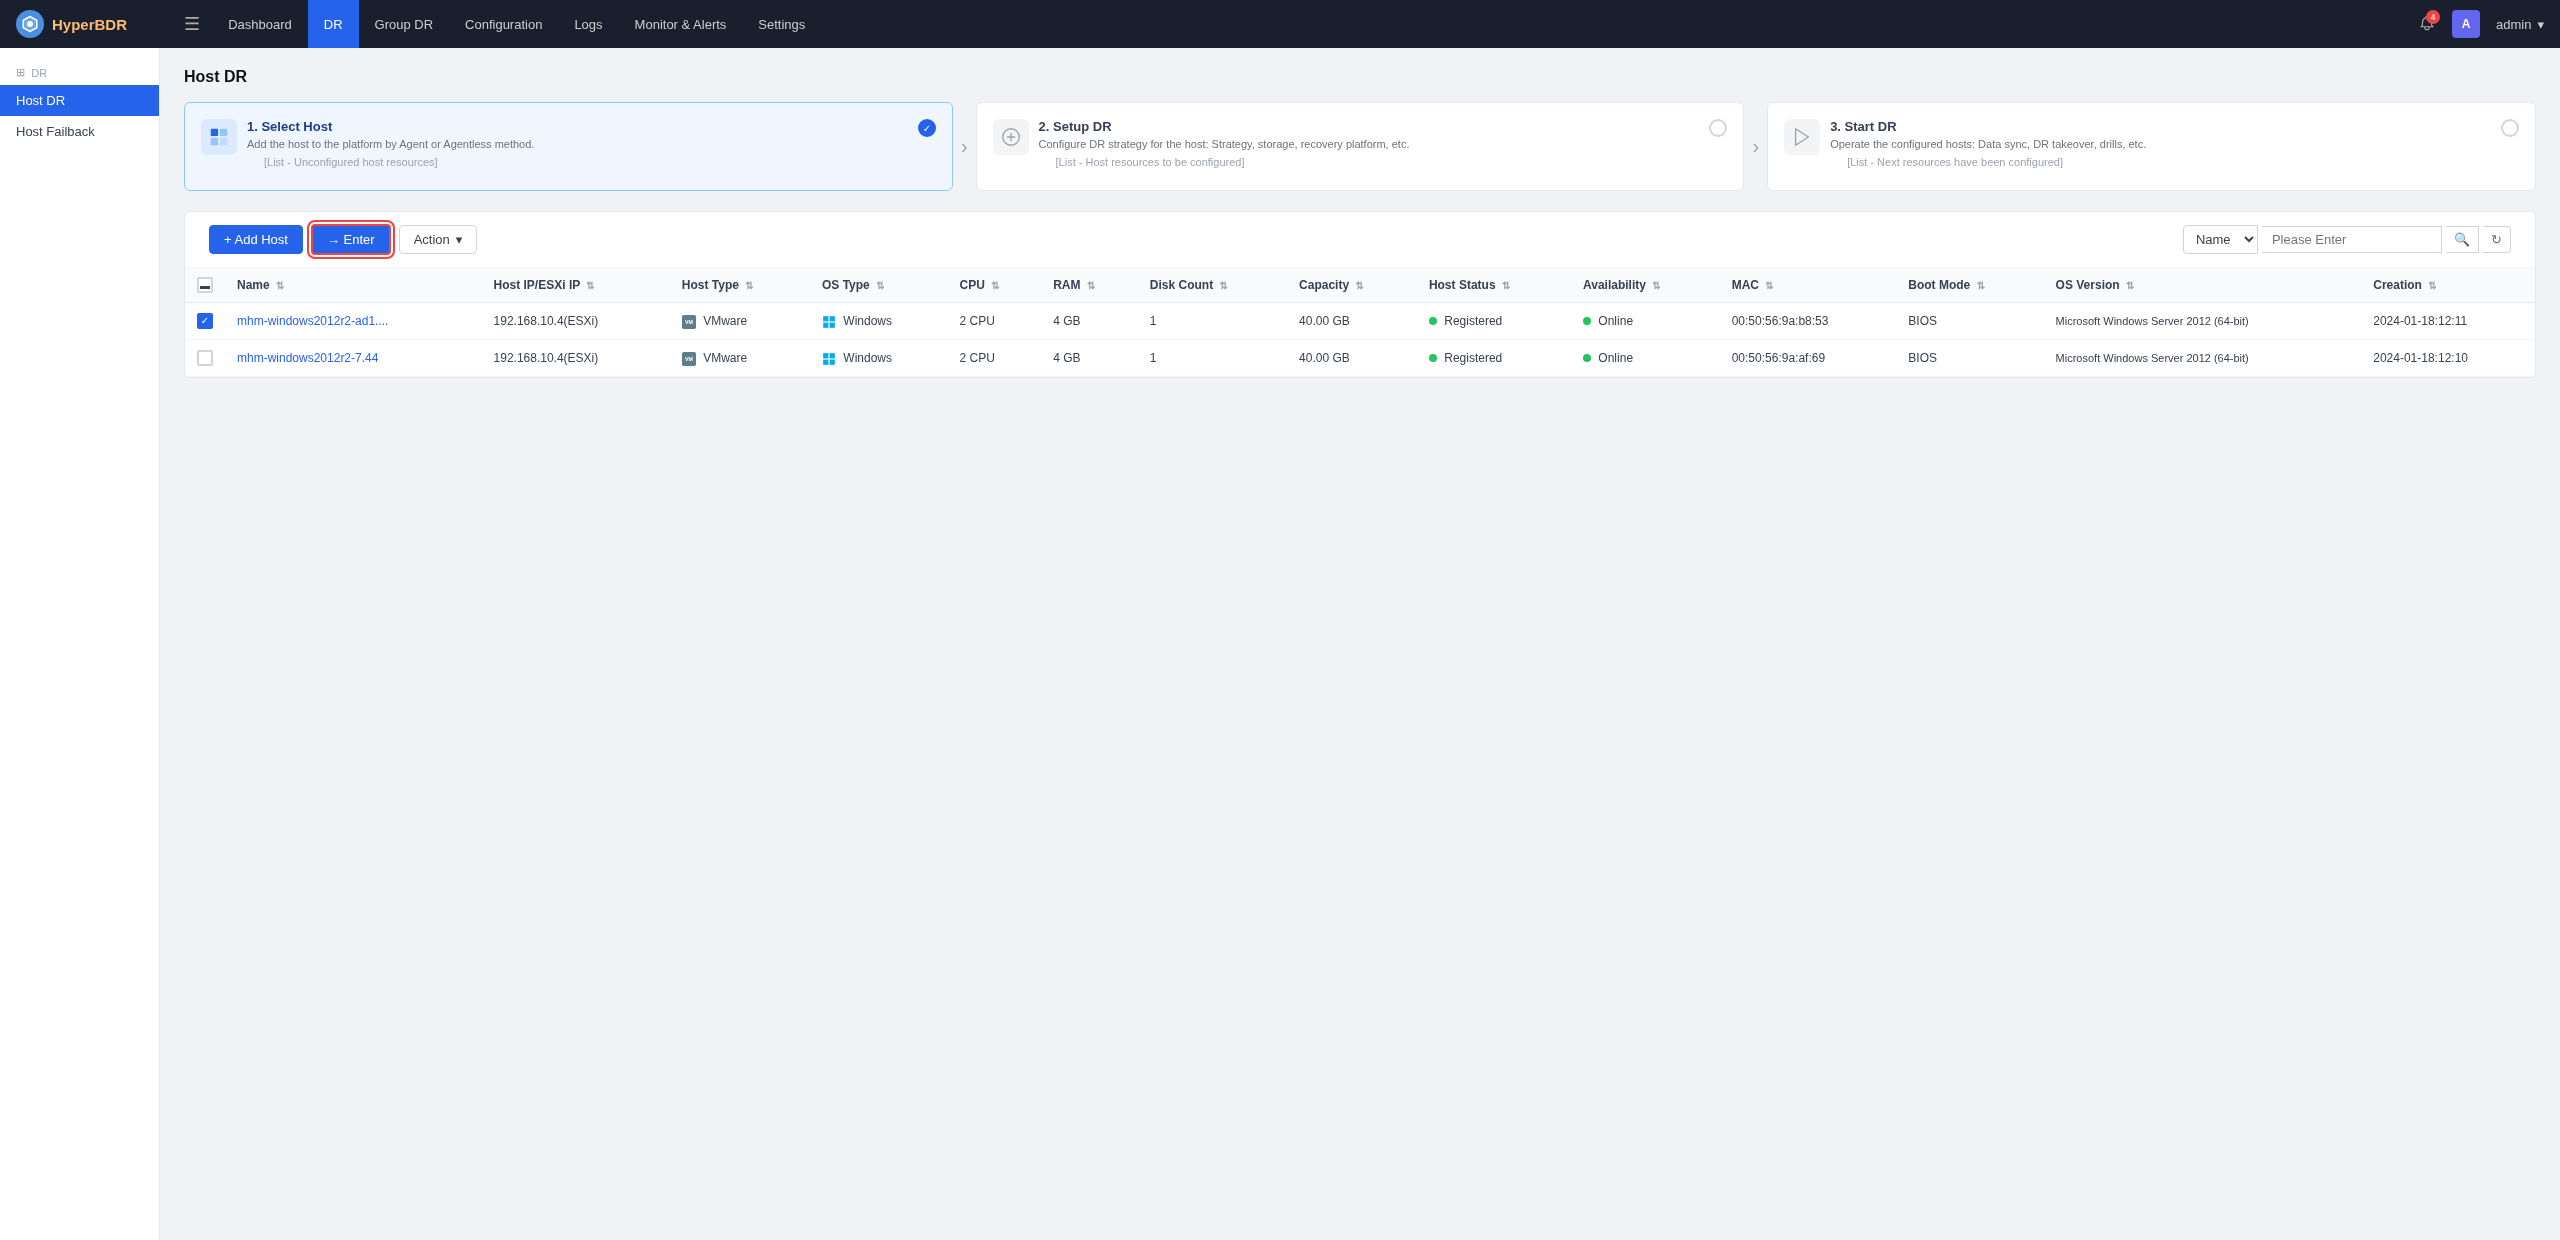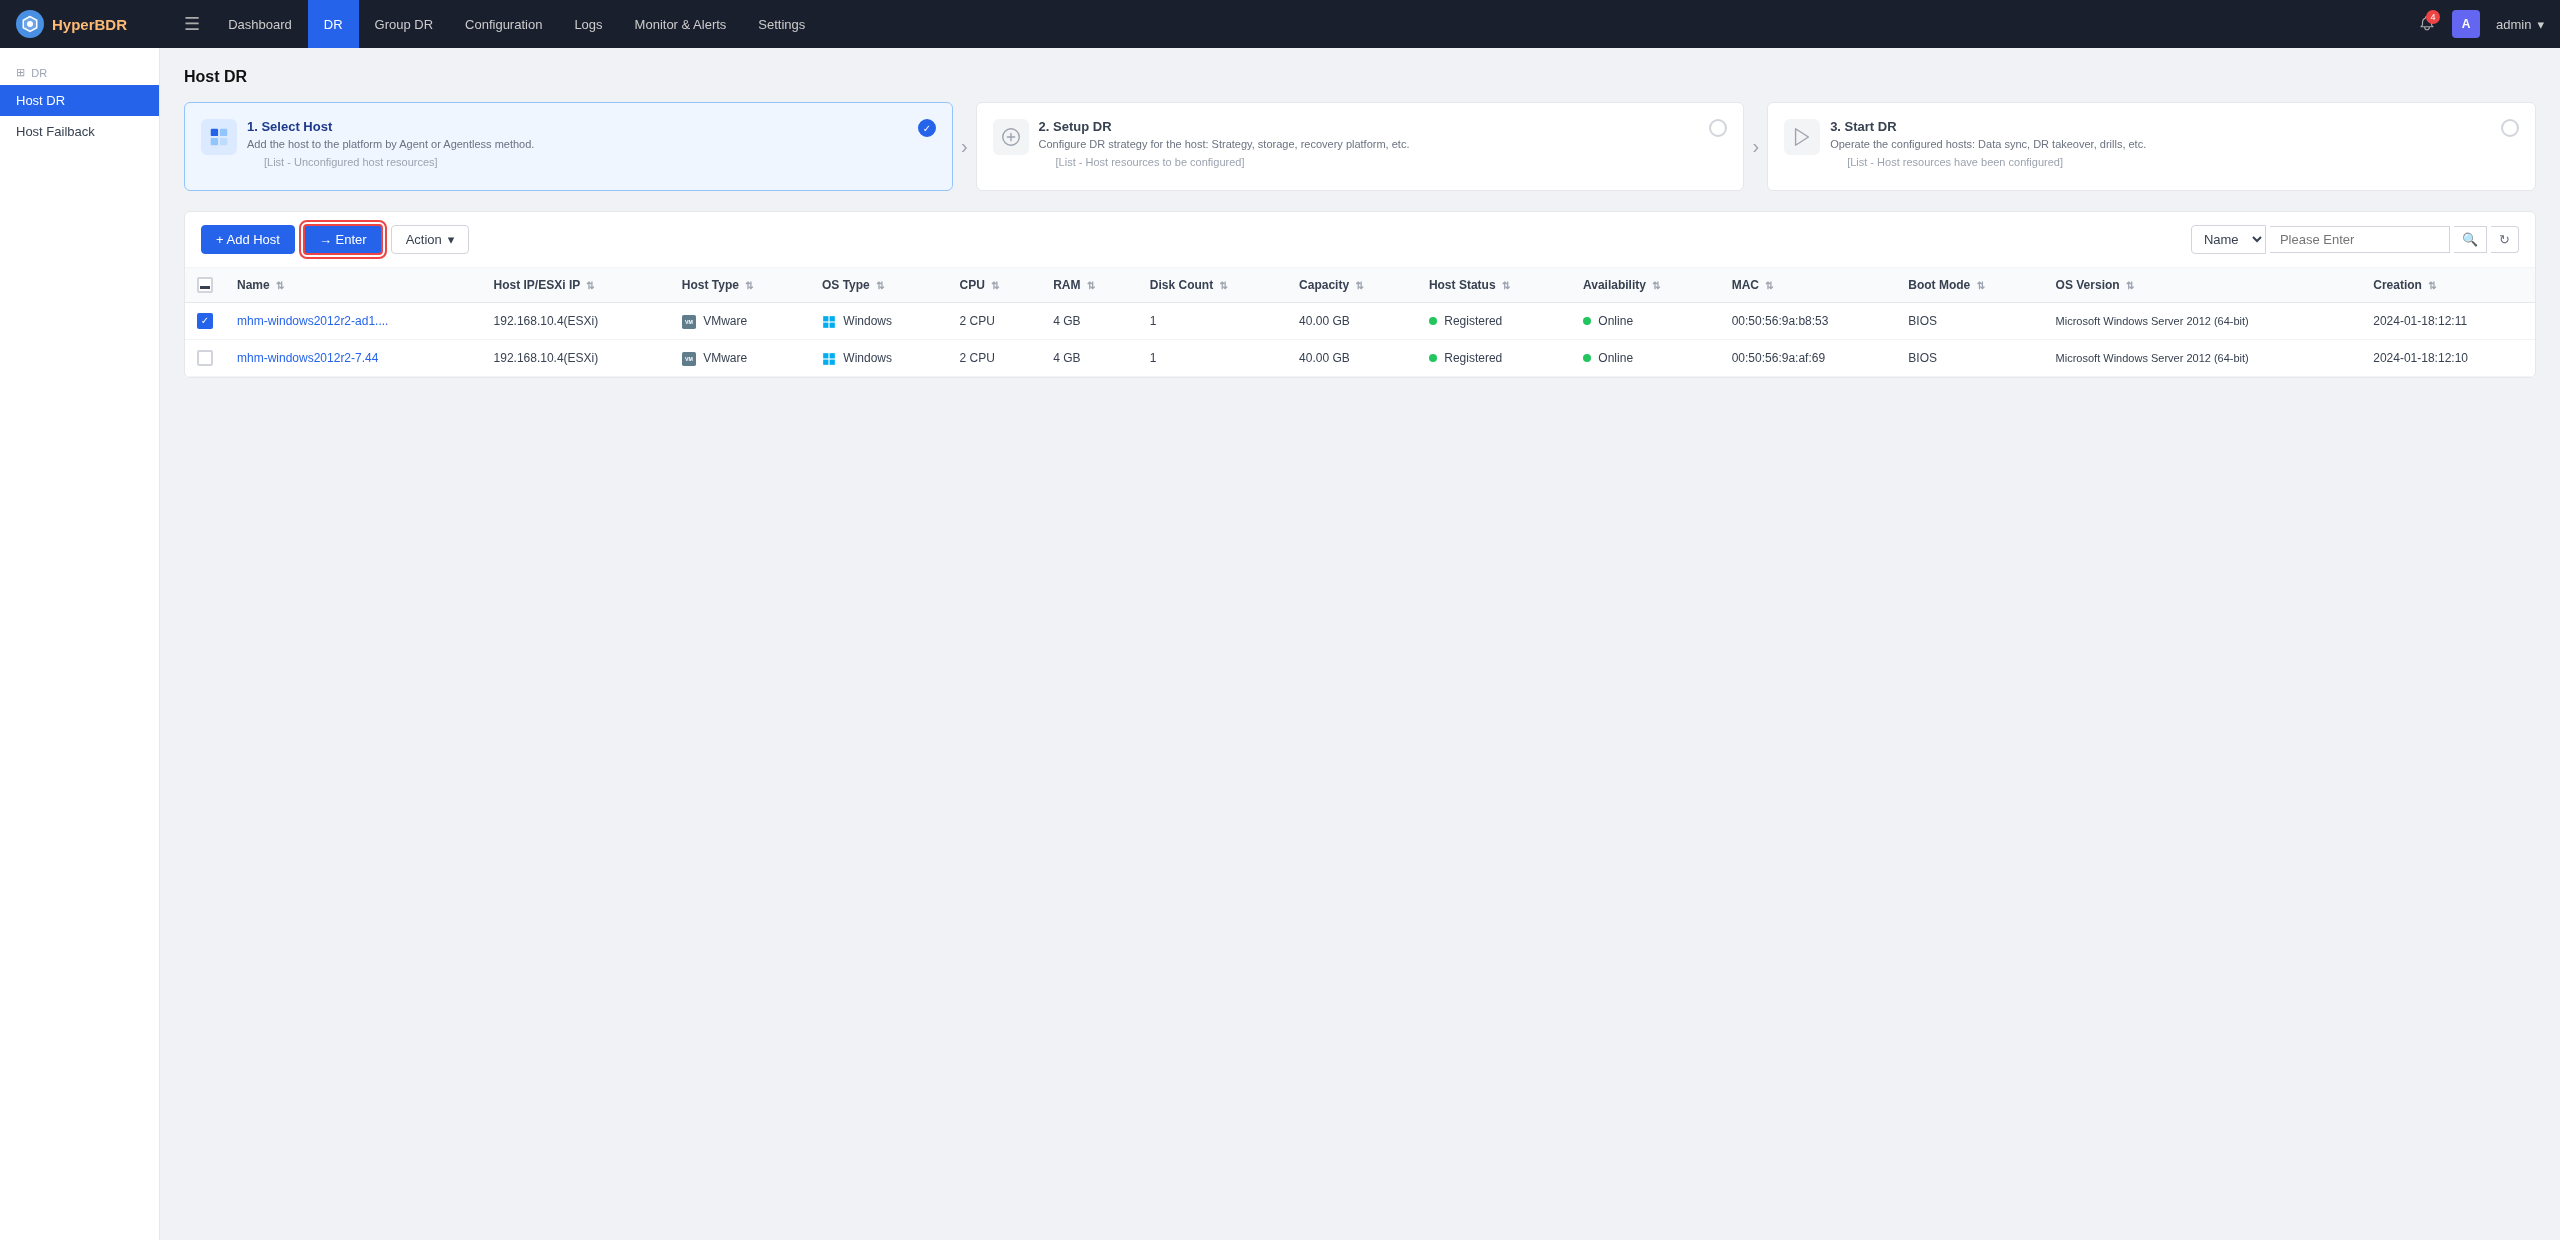--- a/index.html
+++ b/index.html
@@ -244,21 +244,21 @@
 
     
     .table-section {
       background: white;
       border: 1px solid #e5e7eb;
       border-radius: 6px;
     }
     .table-toolbar {
       display: flex;
       align-items: center;
-      padding: 12px 16px;
+      padding: 12px 24px;
       gap: 8px;
       border-bottom: 1px solid #f3f4f6;
     }
     .btn {
       padding: 6px 14px;
       border-radius: 4px;
       cursor: pointer;
       font-size: 13px;
       border: 1px solid #d1d5db;
       background: white;
@@ -495,21 +495,21 @@
       <div class="step-card">
         <div class="step-header">
           <div class="step-icon gray">
             <svg width="22" height="22" viewBox="0 0 24 24" fill="none">
               <polygon points="5,3 19,12 5,21" stroke="#9ca3af" stroke-width="1.5" fill="none" stroke-linejoin="round"></polygon>
             </svg>
           </div>
           <div class="step-info">
             <div class="step-title gray">3. Start DR</div>
             <div class="step-desc">Operate the configured hosts: Data sync, DR takeover, drills, etc.</div>
-            <div class="step-sub">[List - Host resources have been configured]</div>
+            <div class="step-sub">[List - Next resources have been configured]</div>
           </div>
           <div class="step-circle"></div>
         </div>
       </div>
     </div>
 
     <div class="table-section">
 
       <div class="table-toolbar">
         <button class="btn btn-primary">+ Add Host</button>

